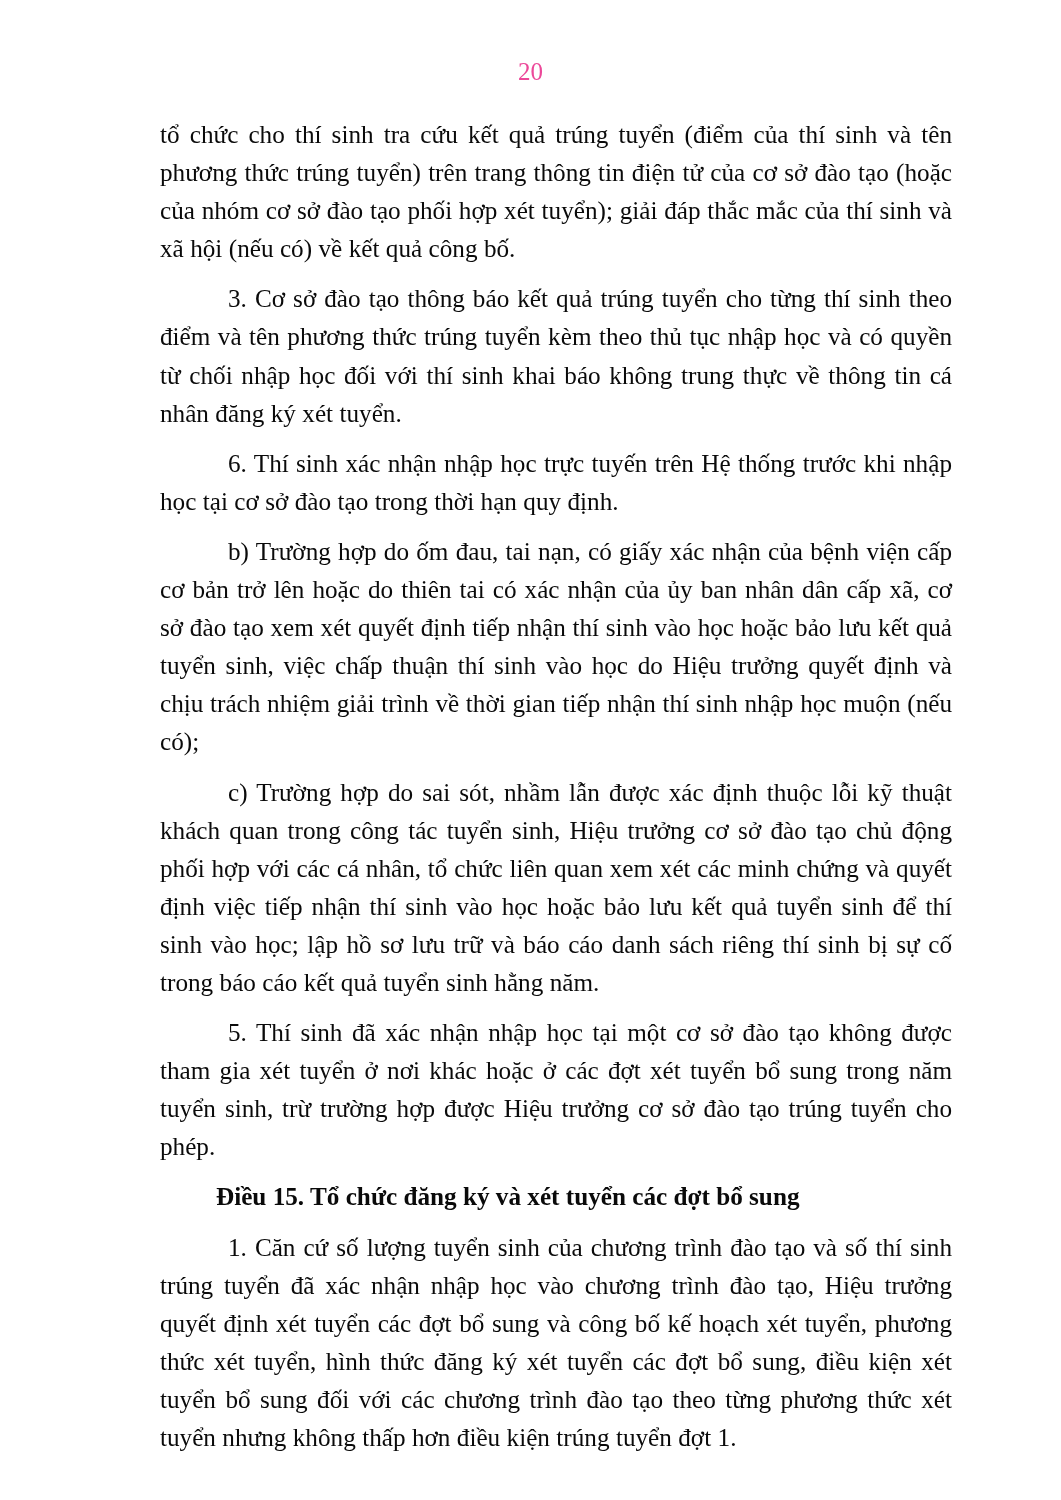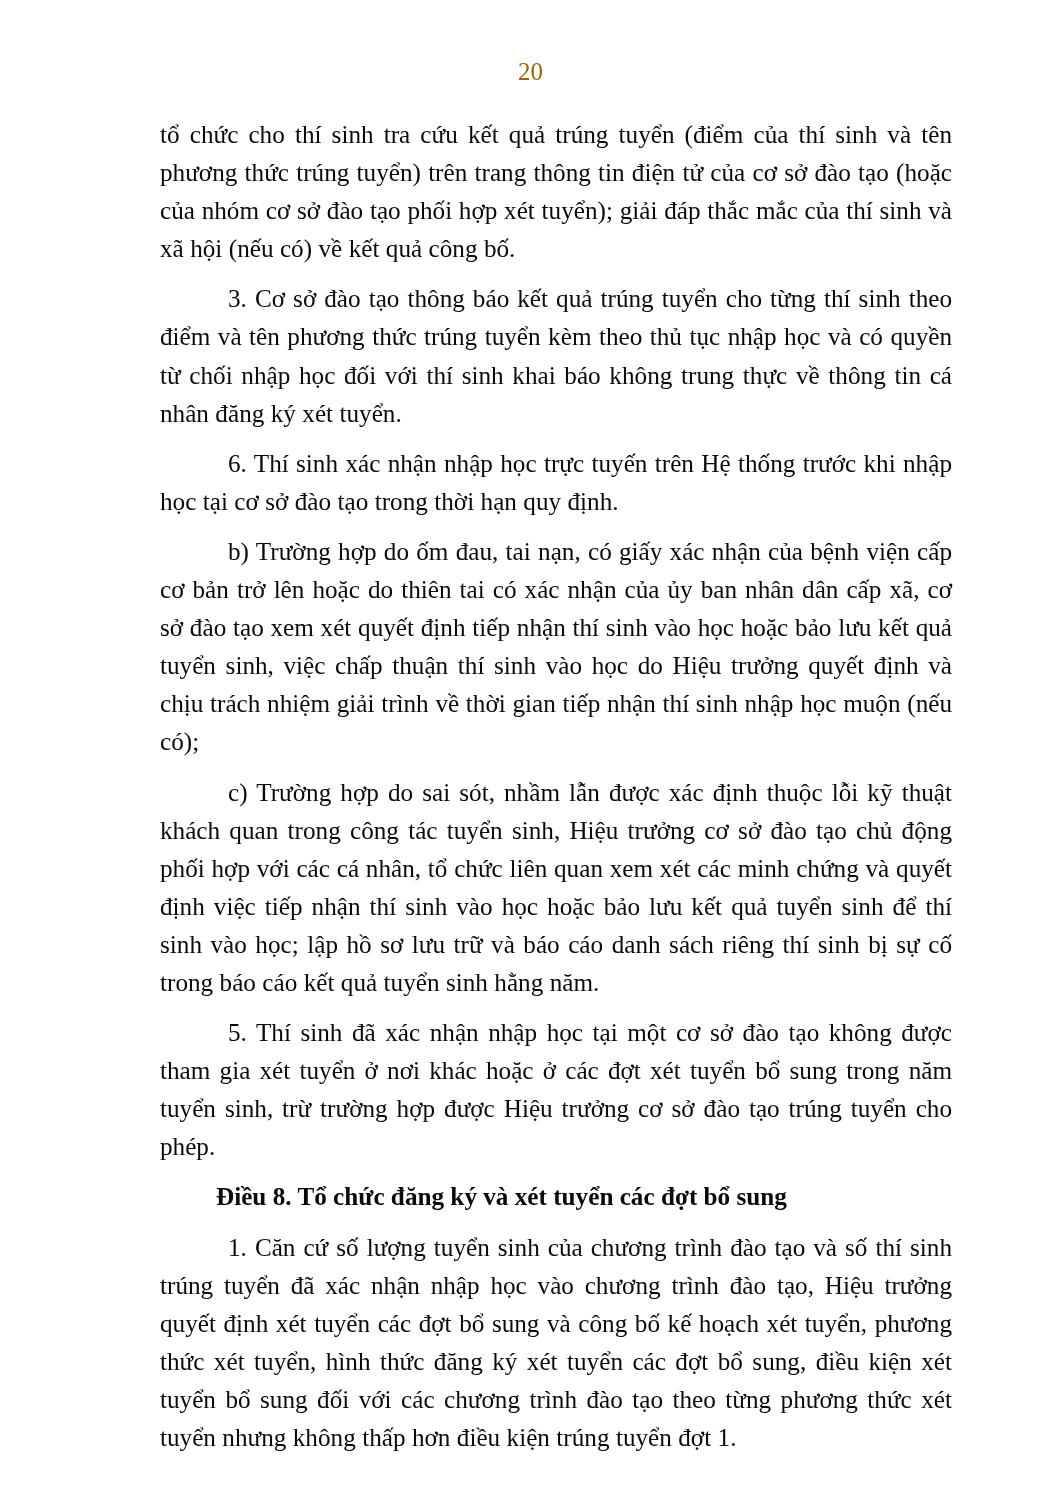--- a/index.html
+++ b/index.html
@@ -23,21 +23,21 @@
 
   
   .page-number {
     position: absolute;
     top: 57px;
     left: 0;
     width: 1061px;
     text-align: center;
     font-size: 25px;
     line-height: 30px;
-    color: #a16207;
+    color: #ec4899;
   }
 
   
   .content {
     position: absolute;
     top: 104px;
     left: 148px;
     width: 816px;
   }
 
@@ -84,18 +84,18 @@
     <p class="para">6. Thí sinh xác nhận nhập học trực tuyến trên Hệ thống trước khi nhập học tại cơ sở đào tạo trong thời hạn quy định.</p>
 
 
 
     <p class="para">b) Trường hợp do ốm đau, tai nạn, có giấy xác nhận của bệnh viện cấp cơ bản trở lên hoặc do thiên tai có xác nhận của ủy ban nhân dân cấp xã, cơ sở đào tạo xem xét quyết định tiếp nhận thí sinh vào học hoặc bảo lưu kết quả tuyển sinh, việc chấp thuận thí sinh vào học do Hiệu trưởng quyết định và chịu trách nhiệm giải trình về thời gian tiếp nhận thí sinh nhập học muộn (nếu có);</p>
 
     <p class="para">c) Trường hợp do sai sót, nhầm lẫn được xác định thuộc lỗi kỹ thuật khách quan trong công tác tuyển sinh, Hiệu trưởng cơ sở đào tạo chủ động phối hợp với các cá nhân, tổ chức liên quan xem xét các minh chứng và quyết định việc tiếp nhận thí sinh vào học hoặc bảo lưu kết quả tuyển sinh để thí sinh vào học; lập hồ sơ lưu trữ và báo cáo danh sách riêng thí sinh bị sự cố trong báo cáo kết quả tuyển sinh hằng năm.</p>
 
     <p class="para">5. Thí sinh đã xác nhận nhập học tại một cơ sở đào tạo không được tham gia xét tuyển ở nơi khác hoặc ở các đợt xét tuyển bổ sung trong năm tuyển sinh, trừ trường hợp được Hiệu trưởng cơ sở đào tạo trúng tuyển cho phép.</p>
 
-    <p class="heading">Điều 8. Tổ chức đăng ký và xét tuyển các đợt bổ sung</p>
+    <p class="heading">Điều 15. Tổ chức đăng ký và xét tuyển các đợt bổ sung</p>
 
     <p class="para">1. Căn cứ số lượng tuyển sinh của chương trình đào tạo và số thí sinh trúng tuyển đã xác nhận nhập học vào chương trình đào tạo, Hiệu trưởng quyết định xét tuyển các đợt bổ sung và công bố kế hoạch xét tuyển, phương thức xét tuyển, hình thức đăng ký xét tuyển các đợt bổ sung, điều kiện xét tuyển bổ sung đối với các chương trình đào tạo theo từng phương thức xét tuyển nhưng không thấp hơn điều kiện trúng tuyển đợt 1.</p>
 
   </div>
 </div>
 
 </body></html>

